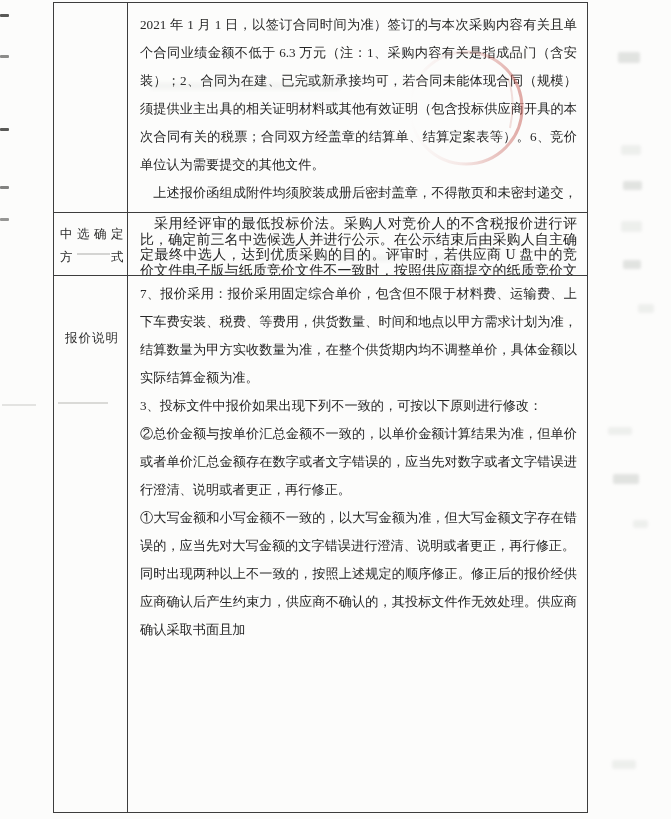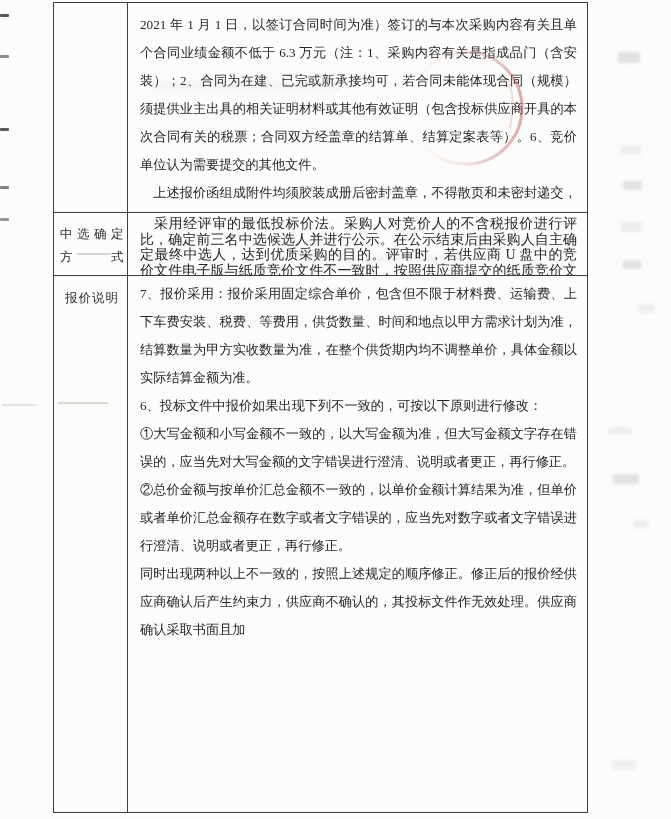--- a/index.html
+++ b/index.html
@@ -28,21 +28,21 @@
   .cell{box-sizing:border-box;}
   .cell.lbl{
     width:74px;min-width:74px;
     border-right:1.4px solid #3d3d3d;
     padding:10px 4px 0 6px;
     font-size:12.5px;line-height:23px;
     color:#2a2a2a;
   }
   .cell.lbl .lbl-txt{width:64px;text-align:justify;text-align-last:justify;letter-spacing:0.5px;}
   .r3 .cell.lbl{padding-top:11px;}
-  .r3 .cell.lbl .lbl-txt{text-align:right;text-align-last:center;letter-spacing:1px;}
+  .r3 .cell.lbl .lbl-txt{text-align:right;text-align-last:center;letter-spacing:1px;margin-top:40px;}
   .cell.cnt{flex:1;padding:0 10px 0 12px;overflow:hidden;}
   
   .r1 .cell.cnt{padding-top:8px;font-size:13.2px;line-height:28px;text-align:justify;}
   .r1 p{margin:0;}
   .r1 p.ind{text-indent:1em;}
   
   .r2 .cell.cnt{padding-top:3px;font-size:14px;line-height:15.6px;text-align:justify;}
   .r2 p{margin:0;text-indent:1em;}
   
   .r3 .cell.cnt{padding-top:4px;font-size:13.2px;line-height:28px;text-align:justify;}
@@ -78,23 +78,23 @@
         <p>采用经评审的最低投标价法。采购人对竞价人的不含税报价进行评比，确定前三名中选候选人并进行公示。在公示结束后由采购人自主确定最终中选人，达到优质采购的目的。评审时，若供应商 U 盘中的竞价文件电子版与纸质竞价文件不一致时，按照供应商提交的纸质竞价文件进行评比。</p>
       </div>
     </div>
 
     <div class="t-row r3">
       <div class="cell lbl">
         <div class="lbl-txt">报价说明</div>
       </div>
       <div class="cell cnt">
         <p>7、报价采用：报价采用固定综合单价，包含但不限于材料费、运输费、上下车费安装、税费、等费用，供货数量、时间和地点以甲方需求计划为准，结算数量为甲方实收数量为准，在整个供货期内均不调整单价，具体金额以实际结算金额为准。</p>
-        <p>6、投标文件中报价如果出现下列不一致的，可按以下原则进行修改：</p>
+        <p>3、投标文件中报价如果出现下列不一致的，可按以下原则进行修改：</p>
+        <p>②总价金额与按单价汇总金额不一致的，以单价金额计算结果为准，但单价或者单价汇总金额存在数字或者文字错误的，应当先对数字或者文字错误进行澄清、说明或者更正，再行修正。</p>
         <p>①大写金额和小写金额不一致的，以大写金额为准，但大写金额文字存在错误的，应当先对大写金额的文字错误进行澄清、说明或者更正，再行修正。</p>
-        <p>②总价金额与按单价汇总金额不一致的，以单价金额计算结果为准，但单价或者单价汇总金额存在数字或者文字错误的，应当先对数字或者文字错误进行澄清、说明或者更正，再行修正。</p>
         <p>同时出现两种以上不一致的，按照上述规定的顺序修正。修正后的报价经供应商确认后产生约束力，供应商不确认的，其投标文件作无效处理。供应商确认采取书面且加</p>
       </div>
     </div>
 
   </div>
 
   <svg class="seal" viewBox="0 0 142 142">
     <defs>
       <linearGradient id="sealFade" x1="0" y1="0" x2="1" y2="0">
         <stop offset="0" stop-color="#c4574f" stop-opacity="0"></stop>

